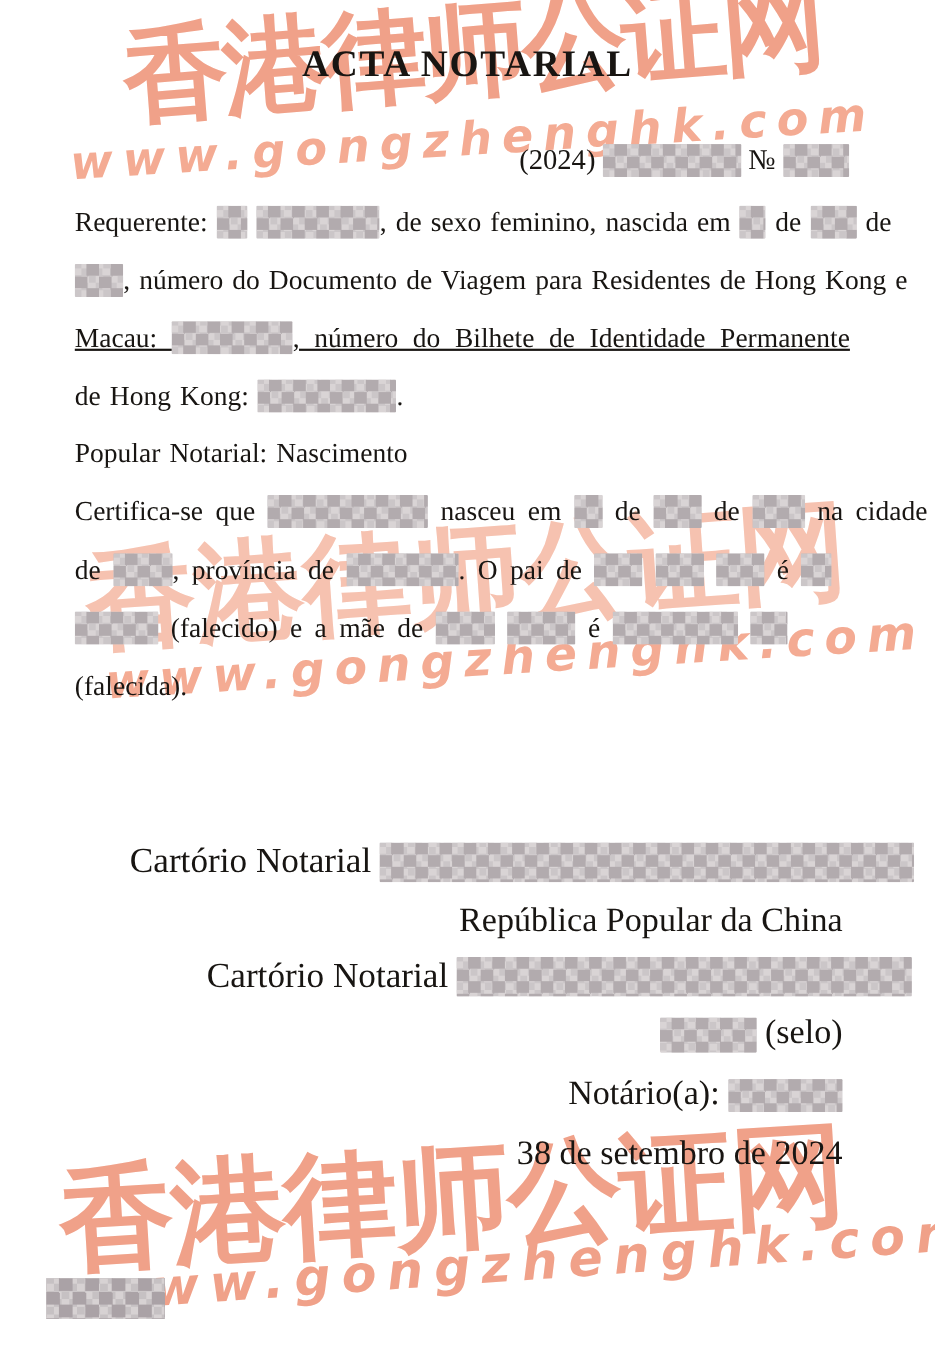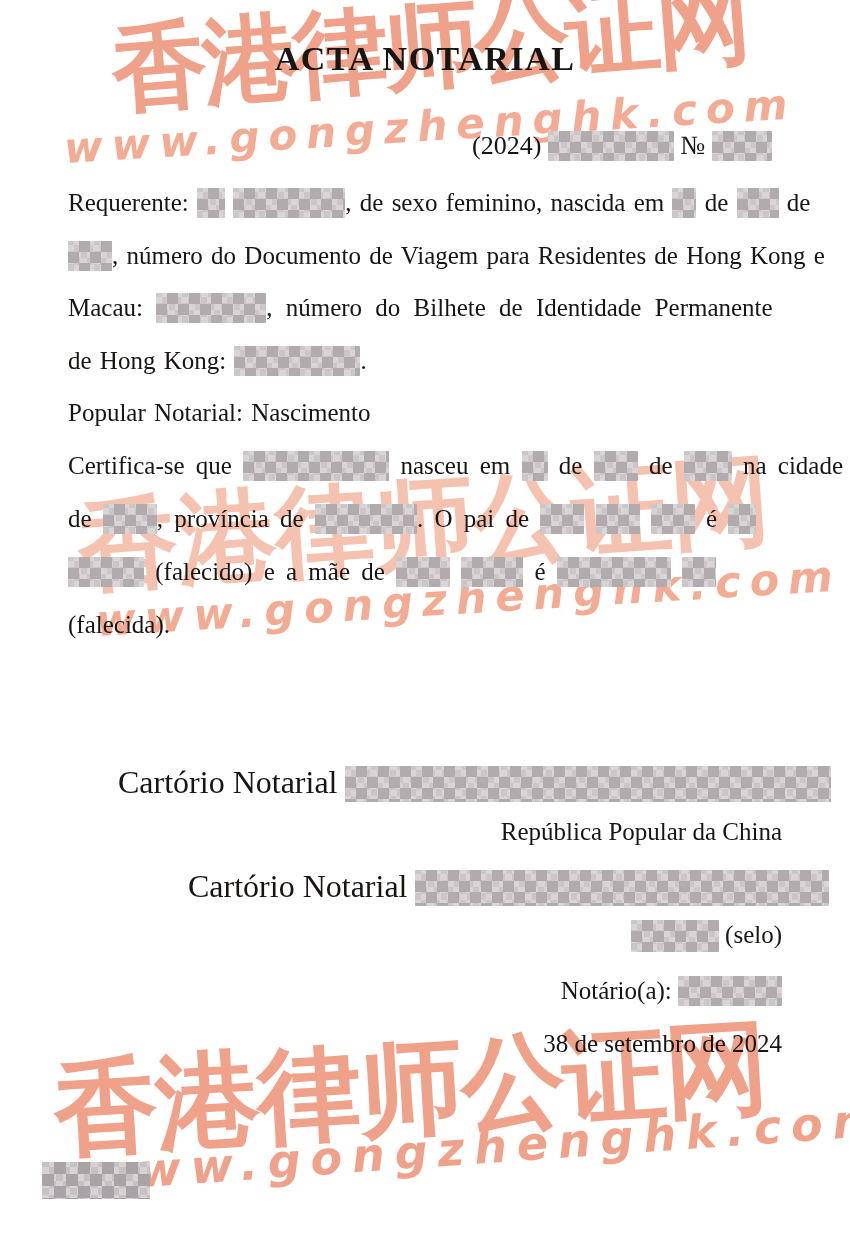--- a/index.html
+++ b/index.html
@@ -40,36 +40,36 @@
     left:472px;top:131px;
     font-size:26px;white-space:nowrap;
   }
   .bline{
     left:68px;width:714px;
     font-size:25px;line-height:34px;
     white-space:nowrap;
     word-spacing:2px;
   }
   .ws5{word-spacing:5px;}
-  .ws7{word-spacing:7px;}
+  .ws7{word-spacing:7px;text-decoration:underline;}
   
   .redact{
     display:inline-block;
     height:30px;
     vertical-align:-7px;
     background-color:#cbc6c8;
     background-image:
       repeating-conic-gradient(#b2abae 0% 25%, transparent 0% 50%),
       repeating-conic-gradient(#d9d4d5 0% 25%, transparent 0% 50%);
     background-size:22px 22px, 13px 13px;
     background-position:0 0, 6px 4px;
     border-radius:1px;
   }
   .footer-left{white-space:nowrap;font-size:32px;font-family:Liberation Serif, serif;}
-  .footer-right{right:68px;text-align:right;white-space:nowrap;font-size:25px;}
+  .footer-right{right:84px;text-align:right;white-space:nowrap;font-size:31px;}
   .redact-block{
     position:absolute;z-index:1;
     left:42px;top:1162px;width:108px;height:37px;
     background-color:#c6c1c3;
     background-image:
       repeating-conic-gradient(#aaa2a6 0% 25%, transparent 0% 50%),
       repeating-conic-gradient(#d7d2d3 0% 25%, transparent 0% 50%);
     background-size:24px 24px, 14px 14px;
     background-position:0 0, 7px 5px;
   }

